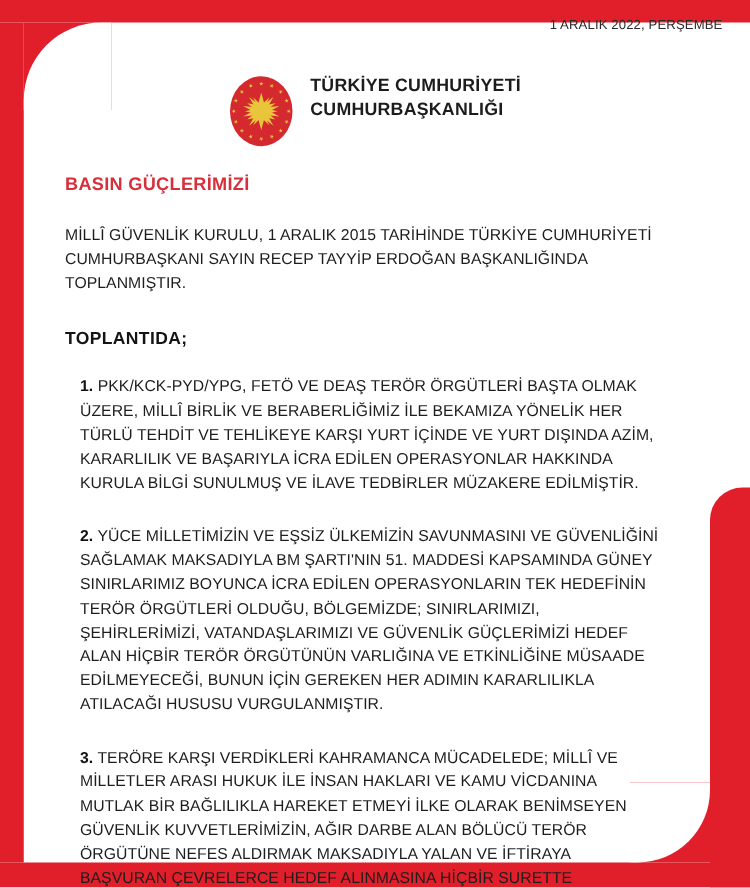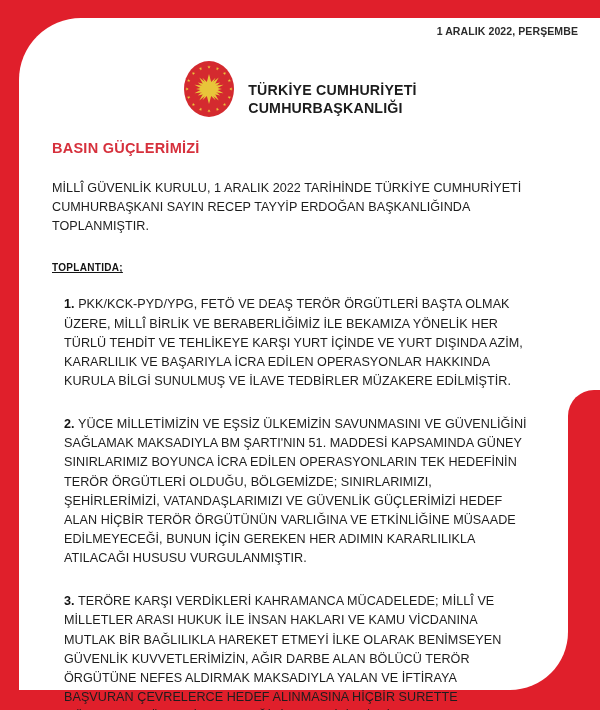--- a/index.html
+++ b/index.html
@@ -93,35 +93,35 @@
     width: 64px;
     height: 64px;
     background: #ffffff;
     border-bottom-right-radius: 58px;
   }
 
   
   .date-line {
     position: absolute;
     right: 22px;
-    top: 25px;
+    top: 14px;
     font-size: 10.5px;
     letter-spacing: 0.1px;
     color: #2b2b2b;
-    font-weight: 700;
+    font-weight: 400;
   }
 
   .brand {
     position: absolute;
     left: 0;
     top: 60px;
     width: 600px;
     display: flex;
     justify-content: center;
-    align-items: flex-end;
+    align-items: flex-start;
     gap: 13px;
   }
   .seal {
     width: 52px;
     height: 58px;
     flex: 0 0 auto;
   }
   .brand-text {
     font-size: 14.2px;
     font-weight: bold;
@@ -148,26 +148,25 @@
 
   .lede {
     font-size: 12.6px;
     line-height: 1.52;
     color: #1d1d1d;
     margin: 0 0 26px 0;
     letter-spacing: 0.05px;
   }
 
   .section-head {
-    font-size: 10px;
+    font-size: 14px;
     font-weight: bold;
     color: #141414;
     margin: 0 0 22px 0;
     letter-spacing: 0.3px;
-    text-decoration: underline;
   }
 
   .item {
     font-size: 12.6px;
     line-height: 1.52;
     color: #1d1d1d;
     margin: 0 0 24px 12px;
     letter-spacing: 0.05px;
   }
   .item:last-child { margin-bottom: 0; }
@@ -253,21 +252,21 @@
       </svg>
     </span>
     <div class="brand-text">TÜRKİYE CUMHURİYETİ
 CUMHURBAŞKANLIĞI</div>
   </div>
 
   <div class="body-area">
 
     <h1 class="press-title">BASIN GÜÇLERİMİZİ</h1>
 
-    <p class="lede">MİLLÎ GÜVENLİK KURULU, 1 ARALIK 2022 TARİHİNDE TÜRKİYE CUMHURİYETİ CUMHURBAŞKANI SAYIN RECEP TAYYİP ERDOĞAN BAŞKANLIĞINDA TOPLANMIŞTIR.</p>
+    <p class="lede">MİLLÎ GÜVENLİK KURULU, 1 ARALIK 2015 TARİHİNDE TÜRKİYE CUMHURİYETİ CUMHURBAŞKANI SAYIN RECEP TAYYİP ERDOĞAN BAŞKANLIĞINDA TOPLANMIŞTIR.</p>
 
     <h2 class="section-head">TOPLANTIDA;</h2>
 
     <p class="item">
       <span class="item-num">1.</span>
       <span>PKK/KCK-PYD/YPG, FETÖ VE DEAŞ TERÖR ÖRGÜTLERİ BAŞTA OLMAK ÜZERE, MİLLÎ BİRLİK VE BERABERLİĞİMİZ İLE BEKAMIZA YÖNELİK HER TÜRLÜ TEHDİT VE TEHLİKEYE KARŞI YURT İÇİNDE VE YURT DIŞINDA AZİM, KARARLILIK VE BAŞARIYLA İCRA EDİLEN OPERASYONLAR HAKKINDA KURULA BİLGİ SUNULMUŞ VE İLAVE TEDBİRLER MÜZAKERE EDİLMİŞTİR.</span>
     </p>
 
     <p class="item">
       <span class="item-num">2.</span>

